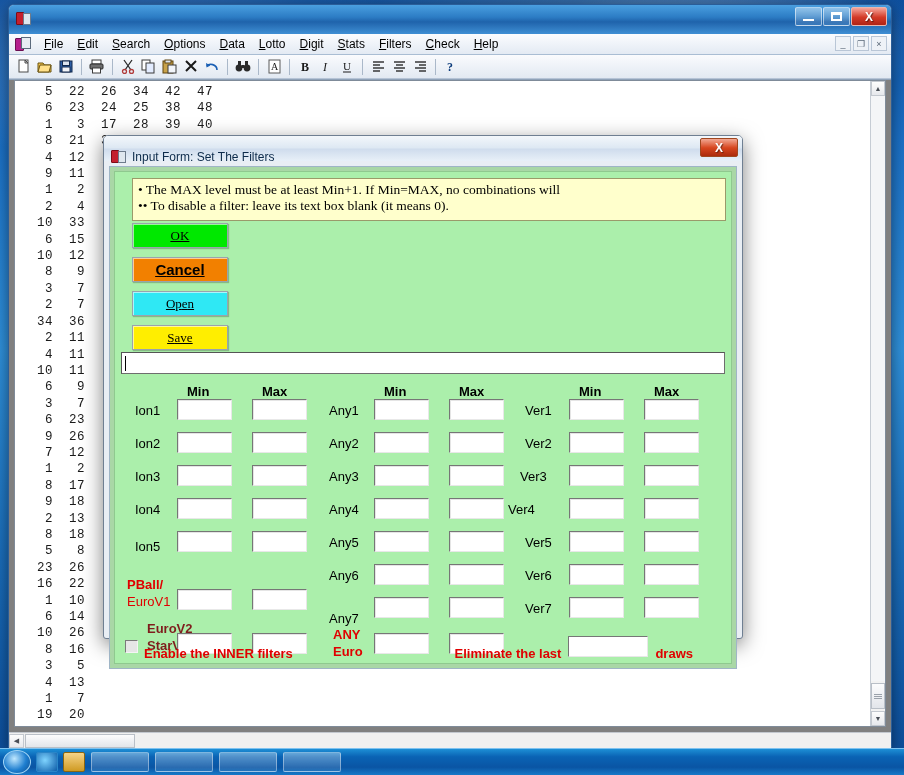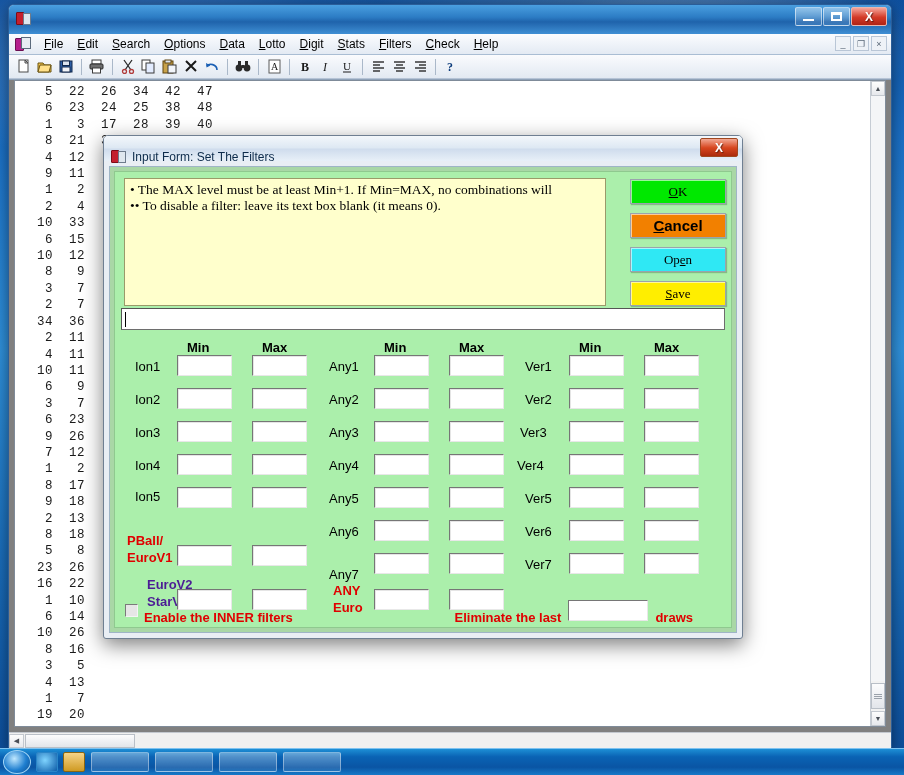--- a/index.html
+++ b/index.html
@@ -216,33 +216,33 @@
     position:relative;
   }
   #dlg-inner {
     width:100%; height:100%;
     background:#abefab;
     border:1px solid #8fc98f;
     position:relative;
   }
 
   
-  #notes-row { display:flex; padding:6px 5px 0 9px; gap:24px; }
+  #notes-row { display:flex; padding:6px 5px 0 17px; gap:1px;flex-direction:column; }
   #notes {
     flex:1 1 auto;
     background:#ffffcc;
     border:1px solid #9a9a6a;
     padding:3px 5px 2px 5px;
     font-family:"Liberation Serif", serif;
     font-size:13.5px; color:#000; line-height:16px;
   }
   #notes .bold { font-weight:bold; font-size:12.5px; }
   #notes p { margin:0; }
   #notes .gap { height:4px; }
-  #dlg-buttons { width:96px; flex:0 0 auto; display:flex; flex-direction:column; gap:9px; padding-top:1px;}
+  #dlg-buttons { width:96px; flex:0 0 auto; display:flex; flex-direction:column; gap:9px; padding-top:1px;text-decoration:underline;}
   .dbtn {
     height:25px; border:1px solid #9aa3ad;
     box-shadow: inset 1px 1px 0 rgba(255,255,255,.6), 1px 1px 1px rgba(0,0,0,.22);
     display:flex; align-items:center; justify-content:center;
     font-size:13px; color:#000; font-family:"Liberation Serif", serif;
   }
   .dbtn u { text-decoration:underline; }
   .dbtn.ok     { background:#00e800; }
   .dbtn.cancel { background:#f28000; font-weight:bold; font-size:15px; font-family:"Liberation Sans",sans-serif;}
   .dbtn.open   { background:#2fe8f4; }
@@ -281,21 +281,21 @@
     border:1px solid #7a7a7a; border-right-color:#f4f4f4; border-bottom-color:#f4f4f4;
     margin-right:6px; flex:0 0 auto;
   }
   .red-bold { color:#e00000; font-weight:bold; font-size:13px; font-family:"Liberation Sans",sans-serif;margin-top:14px; }
   #elim-input {
     width:80px; height:21px; background:#fff;
     border:1px solid #767676; border-right-color:#e8e8e8; border-bottom-color:#e8e8e8;
     margin:0 7px;
   }
   .clr-red { color:#e00000; }
-  .clr-blue { color:#4c1d95;padding-left:20px; }
+  .clr-blue { color:#7f1d1d;padding-left:20px; }
 
   
   #taskbar {
     position:absolute; left:0; bottom:0; width:904px; height:27px;
     background: linear-gradient(180deg,#1d8fd6 0%,#0a63b4 30%,#0a55a4 70%,#1679c8 100%);
     border-top:1px solid #7ec2f0;
     display:flex; align-items:center;
     overflow:hidden;
   }
   .tb-orb {
@@ -630,26 +630,26 @@
             <div class="inp grid-abs" style="left:131px;top:33px;width:55px"></div>
 
             <span class="cell-lbl grid-abs" style="left:14px;top:70px">Ion3</span>
             <div class="inp grid-abs" style="left:56px;top:66px;width:55px"></div>
             <div class="inp grid-abs" style="left:131px;top:66px;width:55px"></div>
 
             <span class="cell-lbl grid-abs" style="left:14px;top:103px">Ion4</span>
             <div class="inp grid-abs" style="left:56px;top:99px;width:55px"></div>
             <div class="inp grid-abs" style="left:131px;top:99px;width:55px"></div>
 
-            <span class="cell-lbl grid-abs" style="left:14px;top:134px">Ion5</span>
+            <span class="cell-lbl grid-abs" style="left:14px;top:140px">Ion5</span>
             <div class="inp grid-abs" style="left:56px;top:132px;width:55px"></div>
             <div class="inp grid-abs" style="left:131px;top:132px;width:55px"></div>
 
             <span class="cell-lbl grid-abs clr-red" style="left:6px;top:178px;font-weight:bold">PBall/</span>
-            <span class="cell-lbl grid-abs clr-red" style="left:6px;top:195px;font-weight:bold">EuroV1</span>
+            <span class="cell-lbl grid-abs clr-red" style="left:6px;top:195px;font-weight:normal">EuroV1</span>
             <div class="inp grid-abs" style="left:56px;top:190px;width:55px"></div>
             <div class="inp grid-abs" style="left:131px;top:190px;width:55px"></div>
 
             <span class="cell-lbl grid-abs clr-blue" style="left:6px;top:222px;font-weight:bold">EuroV2</span>
             <span class="cell-lbl grid-abs clr-blue" style="left:6px;top:239px;font-weight:bold">StarV2</span>
             <div class="inp grid-abs" style="left:56px;top:234px;width:55px"></div>
             <div class="inp grid-abs" style="left:131px;top:234px;width:55px"></div>
 
             <span class="cell-lbl grid-abs" style="left:208px;top:4px">Any1</span>
             <div class="inp grid-abs" style="left:253px;top:0px;width:55px"></div>
@@ -689,21 +689,21 @@
             <div class="inp grid-abs" style="left:523px;top:0px;width:55px"></div>
 
             <span class="cell-lbl grid-abs" style="left:404px;top:37px">Ver2</span>
             <div class="inp grid-abs" style="left:448px;top:33px;width:55px"></div>
             <div class="inp grid-abs" style="left:523px;top:33px;width:55px"></div>
 
             <span class="cell-lbl grid-abs" style="left:399px;top:70px">Ver3</span>
             <div class="inp grid-abs" style="left:448px;top:66px;width:55px"></div>
             <div class="inp grid-abs" style="left:523px;top:66px;width:55px"></div>
 
-            <span class="cell-lbl grid-abs" style="left:396px;top:103px">Ver4</span>
+            <span class="cell-lbl grid-abs" style="left:387px;top:103px">Ver4</span>
             <div class="inp grid-abs" style="left:448px;top:99px;width:55px"></div>
             <div class="inp grid-abs" style="left:523px;top:99px;width:55px"></div>
 
             <span class="cell-lbl grid-abs" style="left:404px;top:136px">Ver5</span>
             <div class="inp grid-abs" style="left:448px;top:132px;width:55px"></div>
             <div class="inp grid-abs" style="left:523px;top:132px;width:55px"></div>
 
             <span class="cell-lbl grid-abs" style="left:404px;top:169px">Ver6</span>
             <div class="inp grid-abs" style="left:448px;top:165px;width:55px"></div>
             <div class="inp grid-abs" style="left:523px;top:165px;width:55px"></div>

